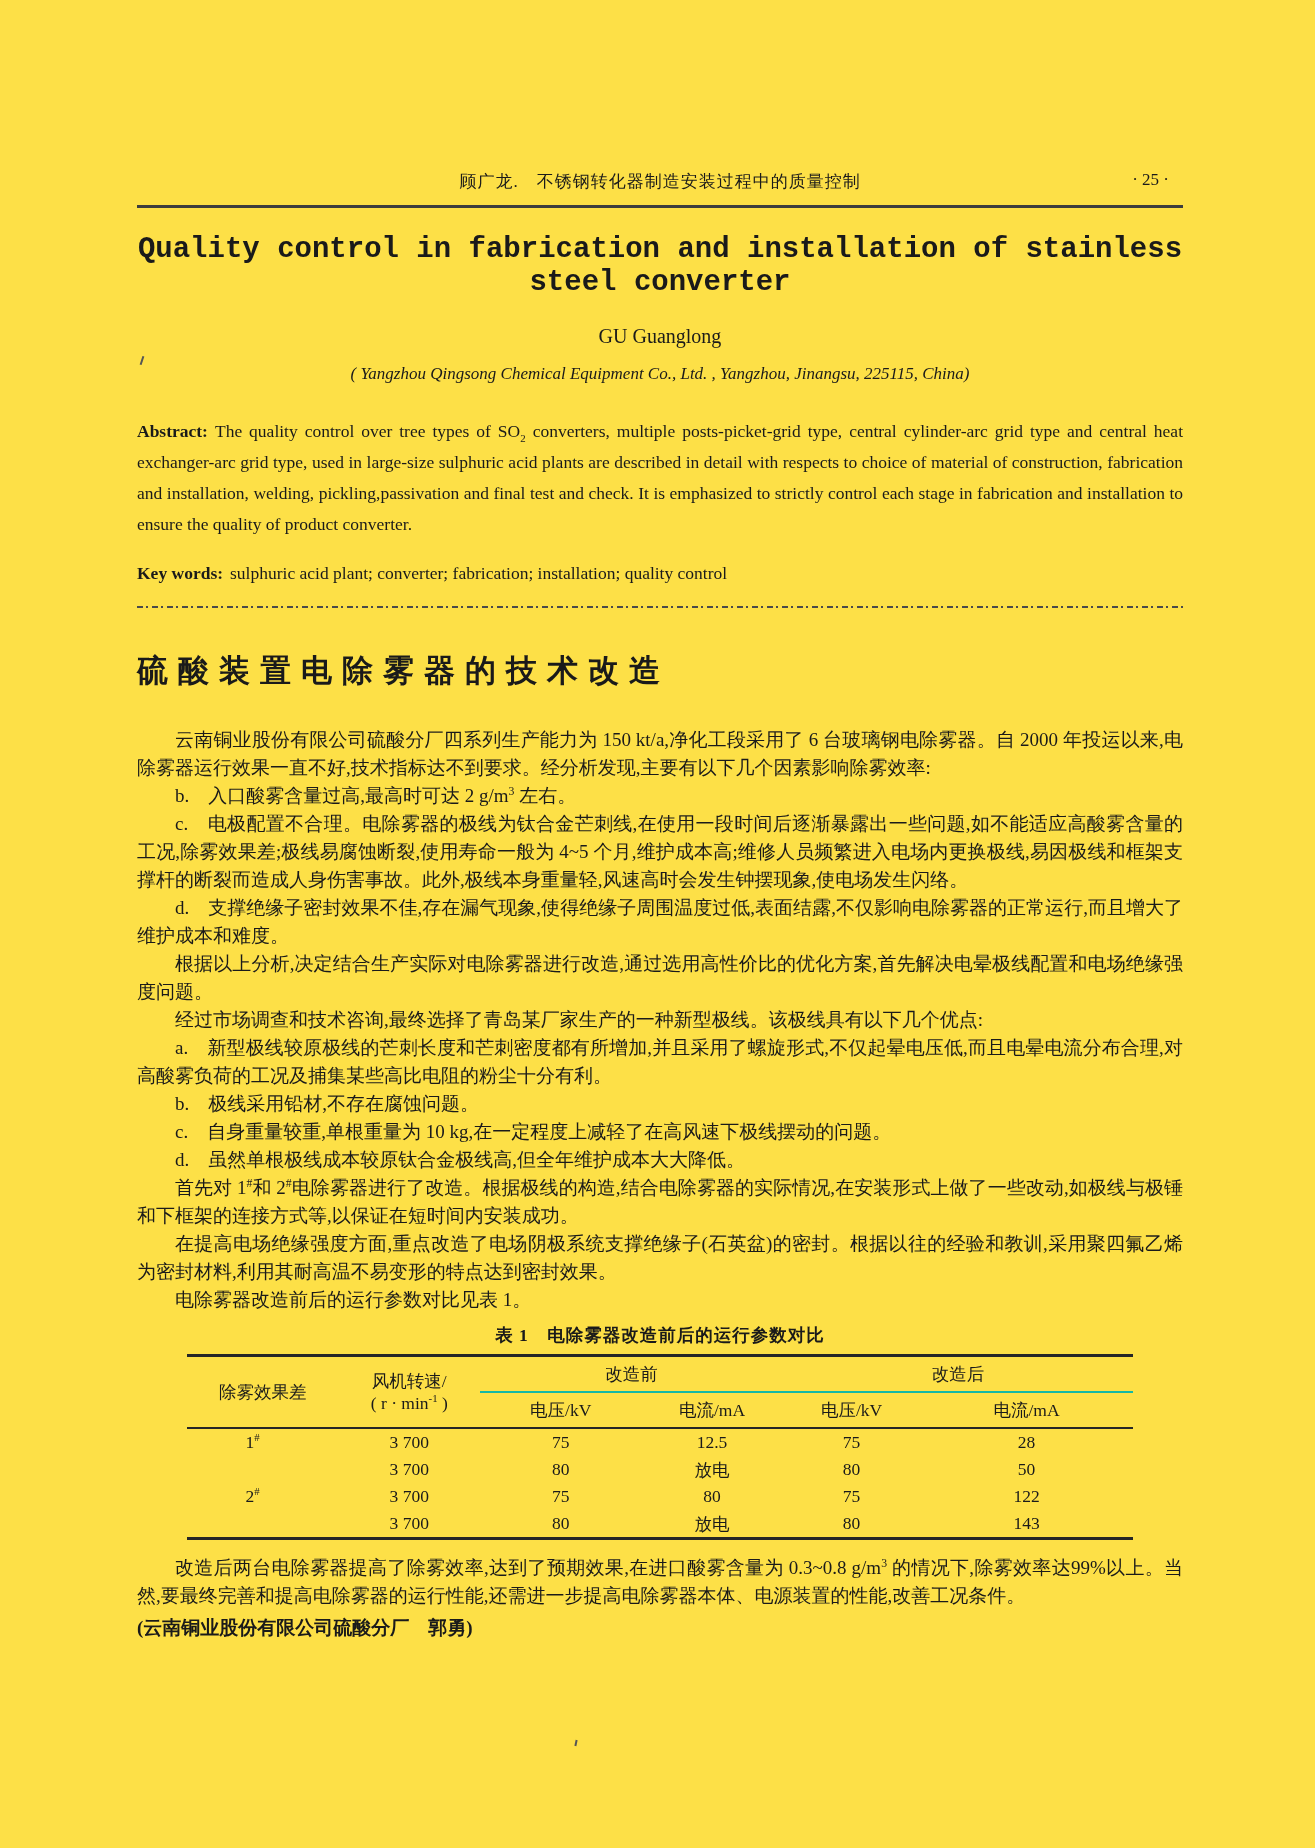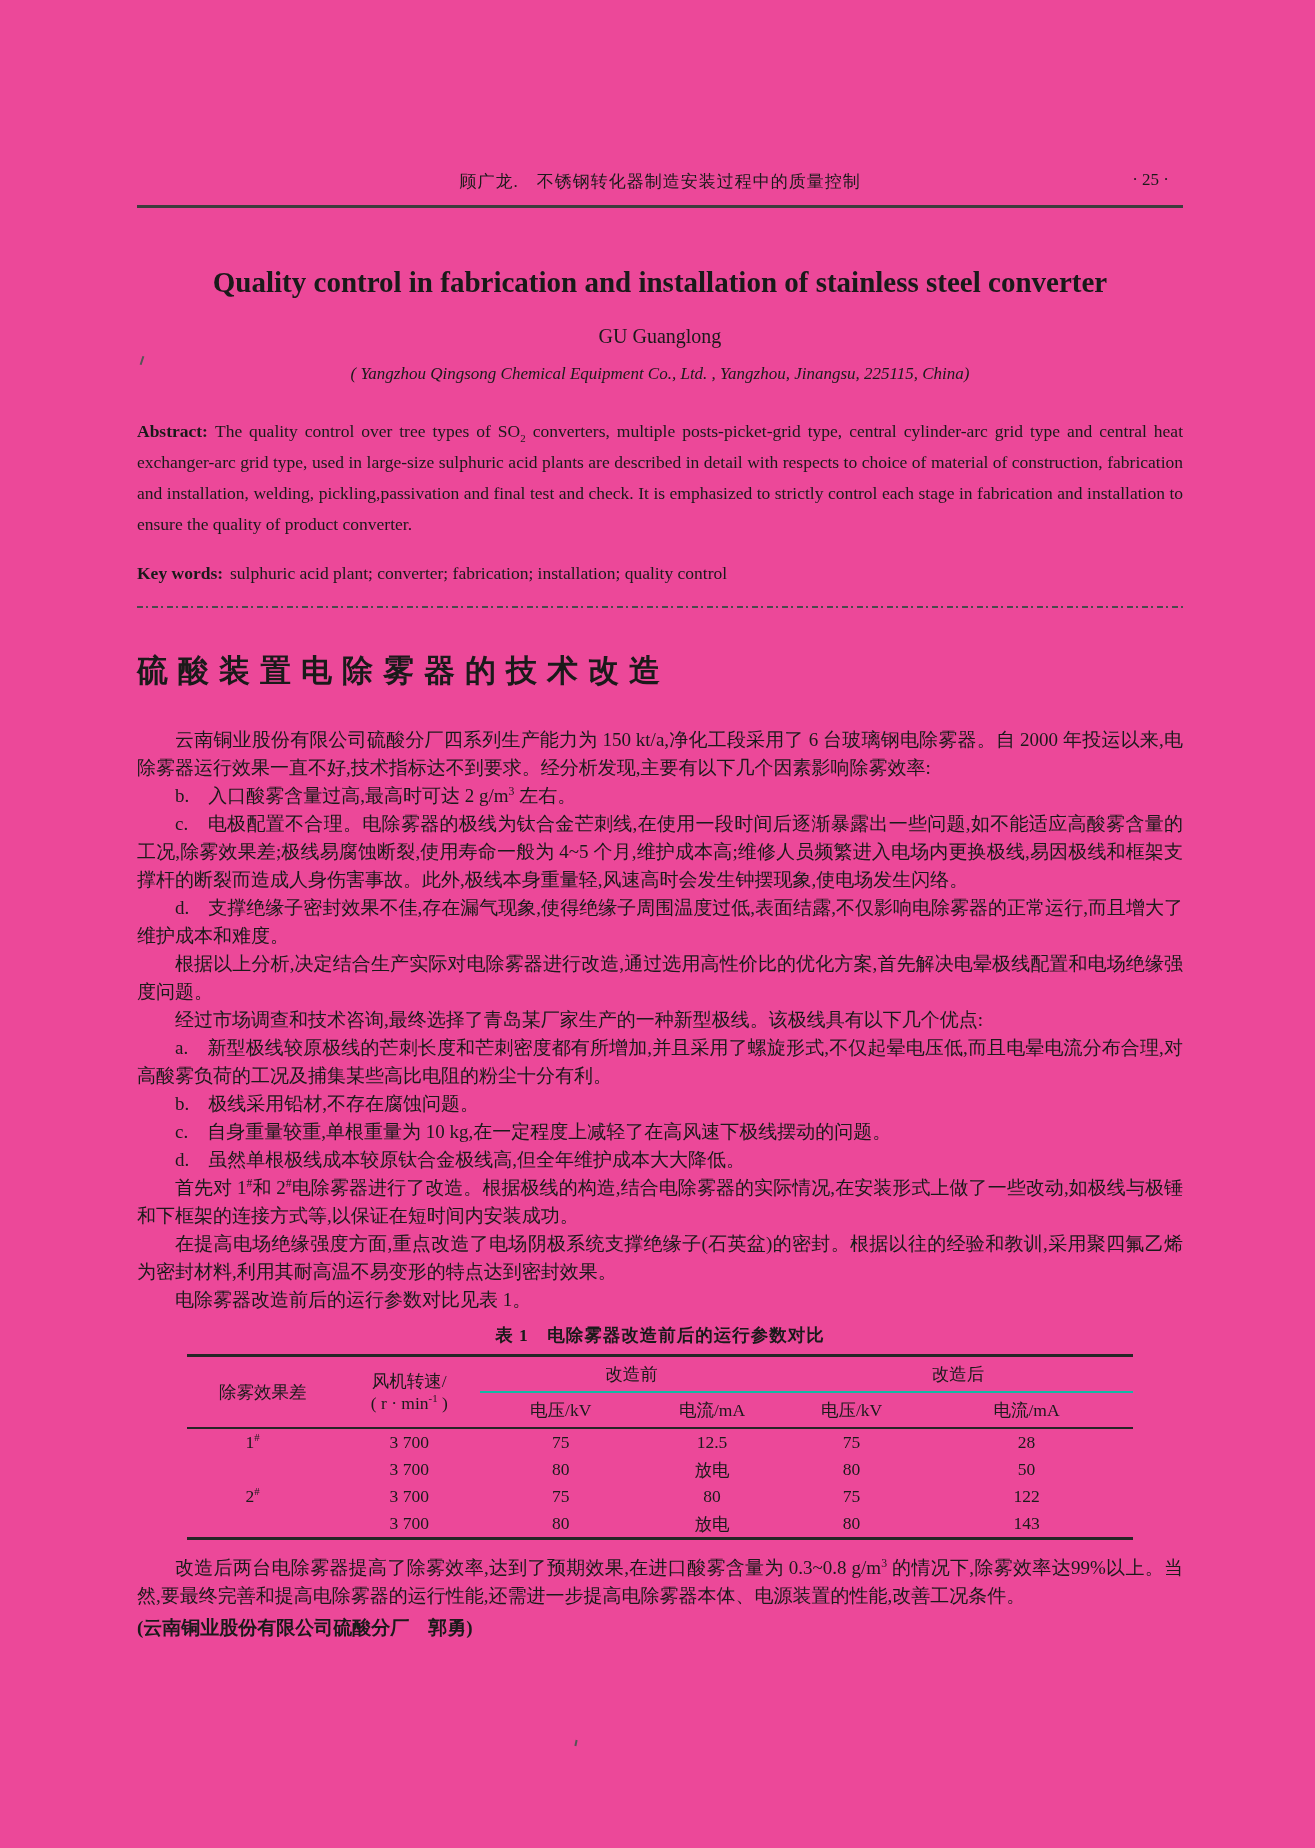--- a/index.html
+++ b/index.html
@@ -1,34 +1,34 @@
 <!DOCTYPE html>
 <html><head>
 <meta charset="utf-8">
 <style>
   html,body { margin:0; padding:0; background:#e8e8e8; }
   .page {
     position:relative;
     width:1315px; height:1848px;
     margin:0 auto;
-    background:#ec4899;
+    background:#fde047;
     color:#1a1a1a;
     font-family:"Liberation Serif","DejaVu Serif",serif;
     overflow:hidden;
   }
   .content { position:absolute; left:137px; top:0; width:1046px; }
 
   
   .running-head { position:relative; margin-top:170px; height:24px; }
   .running-title { display:block; text-align:center; font-size:17px; letter-spacing:1px; }
   .page-number { position:absolute; right:14px; top:0; font-size:17px; }
   .head-rule { margin-top:11px; height:0; border-top:3px solid #3d3d3d; }
 
   
-  .en-title { margin-top:58px; text-align:center; font-size:29px; font-weight:bold; }
+  .en-title { margin-top:25px; text-align:center; font-size:29px; font-weight:bold;font-family:Liberation Mono, monospace; }
   .author { margin-top:26px; text-align:center; font-size:20px; }
   .affiliation { margin-top:16px; text-align:center; font-size:17px; font-style:italic; }
   .abstract { margin-top:32px; font-size:17.5px; line-height:31px; text-align:justify; }
   .abstract-label, .keywords-label { font-weight:bold; font-style:normal; margin-right:7px; }
   .keywords { margin-top:1px; font-size:17.5px; line-height:31px; }
 
   .dotted-sep {
     margin-top:14px; height:2px;
     background:repeating-linear-gradient(90deg,
       #4a4a4a 0 6px, transparent 6px 9px,

